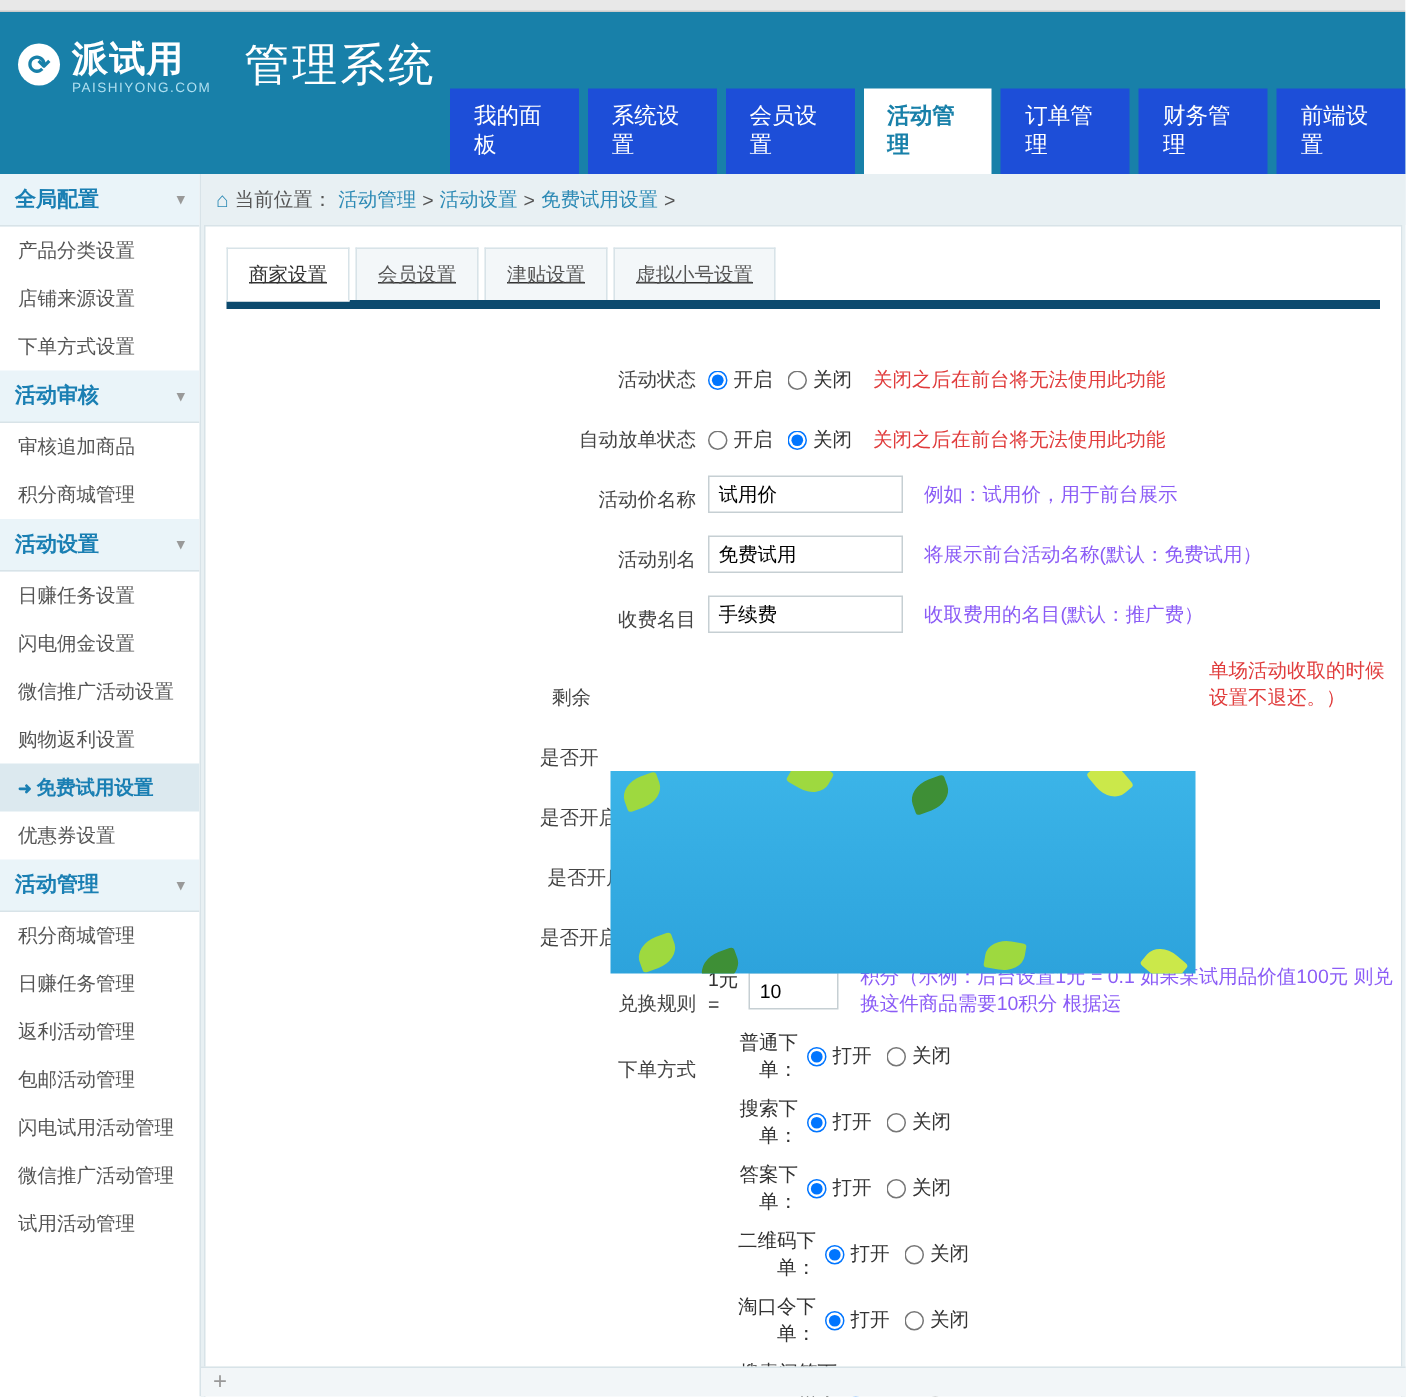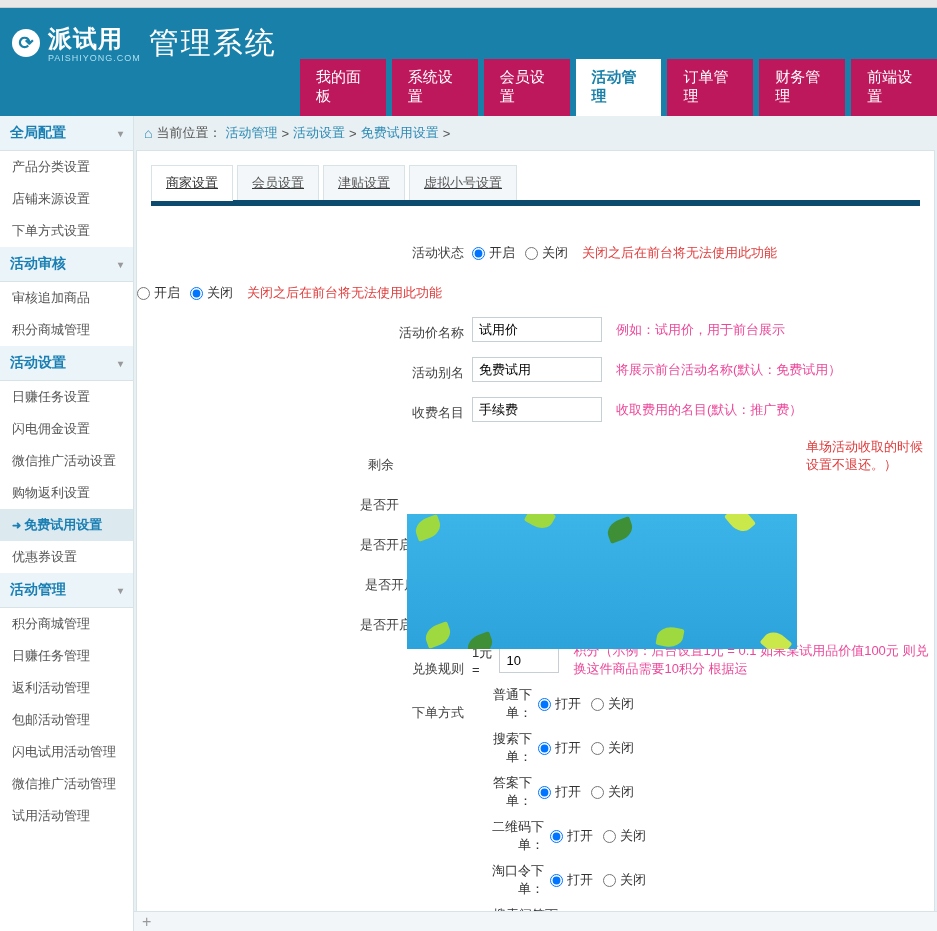--- a/index.html
+++ b/index.html
@@ -3,23 +3,23 @@
 <meta charset="utf-8">
 <style>
 * { margin: 0; padding: 0; box-sizing: border-box; }
 body { font-family: "Microsoft YaHei", Arial, sans-serif; font-size: 13px; color: #333; background: #fff; overflow: hidden; }
 .bookmark-bar { height: 8px; background: #e8e8e8; border-bottom: 1px solid #ccc; display: flex; align-items: center; padding: 0 6px; gap: 12px; overflow: hidden; }
 .header { background: #1880a9; color: #fff; height: 70px; display: flex; align-items: center; padding-left: 12px; }
 .logo-area { display: flex; align-items: center; gap: 8px; }
 .logo-icon { width: 28px; height: 28px; border-radius: 50%; background: #fff; display: flex; align-items: center; justify-content: center; color: #1880a9; font-weight: bold; font-size: 18px; }
 .logo-text-main { font-size: 24px; font-weight: bold; letter-spacing: 1px; }
 .logo-text-sub { font-size: 9px; color: #b0dff0; letter-spacing: 1px; margin-top: -2px; }
-.logo-right { font-size: 30px; font-weight: normal; letter-spacing: 2px; }
+.logo-right { margin-left: 14px; font-size: 30px; font-weight: normal; letter-spacing: 2px; }
 .nav { background: #1880a9; height: 38px; display: flex; align-items: flex-end; padding-left: 300px; gap: 6px; }
-.nav-item { background: #be185d; color: #fff; padding: 9px 16px 10px; font-size: 15px; cursor: pointer; }
+.nav-item { background: #1d4ed8; color: #fff; padding: 9px 16px 10px; font-size: 15px; cursor: pointer; }
 .nav-item.active { background: #fff; color: #1880a9; font-weight: bold; }
 .main { display: flex; height: calc(100vh - 116px); }
 .sidebar { width: 134px; background: #fff; border-right: 1px solid #d8e3e8; overflow-y: auto; flex-shrink: 0; }
 .side-group { background: #eaf4f9; color: #1a7fb3; font-weight: bold; padding: 8px 10px; cursor: pointer; border-bottom: 1px solid #d8e3e8; display: flex; justify-content: space-between; align-items: center; font-size: 14px; }
 .side-group .arrow { font-size: 10px; color: #999; }
 .side-item { padding: 7px 12px; color: #555; cursor: pointer; font-size: 13px; }
 .side-item.active { background: #dce9ef; color: #1a7fb3; font-weight: bold; }
 .side-item.active::before { content: "➜ "; font-size: 11px; }
 .content { flex: 1; background: #e8f0f3; padding: 0; overflow: auto; position: relative; }
 .breadcrumb { background: #e8f0f3; padding: 8px 10px; color: #555; display: flex; align-items: center; gap: 4px; font-size: 13px; }
@@ -27,21 +27,21 @@
 .breadcrumb a { color: #2d8ab5; text-decoration: none; }
 .panel { background: #fff; margin: 0 2px; border: 1px solid #d8e3e8; min-height: 800px; }
 .tabs { display: flex; border-bottom: 6px solid #0c4a6e; margin: 14px 14px 0; text-decoration: underline; }
 .tab { padding: 8px 14px; background: #f3f7f9; border: 1px solid #d8e3e8; border-bottom: none; margin-right: 4px; cursor: pointer; color: #555; font-size: 13px; }
 .tab.active { background: #fff; border-bottom: 1px solid #fff; margin-bottom: -1px; color: #333; }
 .form { padding: 20px 0 20px 0; }
 .row { display: flex; align-items: flex-end; min-height: 40px; padding: 4px 0; }
 .lbl { width: 335px; text-align: right; padding-right: 8px; color: #444; font-size: 13px; }
 .ctls { display: flex; align-items: center; gap: 6px; flex: 1; font-size: 13px; }
 .ctls input[type="text"] { border: 1px solid #c6cfd3; padding: 4px 6px; font-size: 13px; width: 130px; }
-.hint { color: #ec4899; margin-left: 8px; }
+.hint { color: #8b5cf6; margin-left: 8px; }
 .warn { color: #e03c3c; margin-left: 4px; }
 .radio-lbl { display: inline-flex; align-items: center; gap: 4px; margin-right: 4px; }
 .overlay-img { position: absolute; left: 273px; top: 398px; width: 390px; height: 135px; background: linear-gradient(180deg,#3bb4e8 0%,#2da3dc 100%); overflow: hidden; }
 .leaf { position: absolute; width: 26px; height: 20px; background: #9ed93f; border-radius: 60% 10% 60% 10%; transform: rotate(-20deg); }
 .footer-bar { position: absolute; left: 0; right: 0; bottom: 0; height: 20px; background: #f2f6f8; border-top: 1px solid #d8e3e8; display:flex; align-items:center; padding-left:8px; color:#999; font-size:16px;}
 </style>
 </head>
 <body>
 
 <div class="bookmark-bar"></div>
@@ -133,20 +133,21 @@
               </label>
             <label class="radio-lbl">
                 <input type="radio" name="st" style="">
                 <span>关闭</span>
               </label>
             <span class="warn">关闭之后在前台将无法使用此功能</span>
           </div>
         </div>
 
         <div class="row">
+          <div class="lbl">自动放单状态</div>
           <div class="ctls">
             <label class="radio-lbl">
                 <input type="radio" name="au" style="">
                 <span>开启</span>
               </label>
             <label class="radio-lbl">
                 <input type="radio" name="au" checked="" style="">
                 <span>关闭</span>
               </label>
             <span class="warn">关闭之后在前台将无法使用此功能</span>

